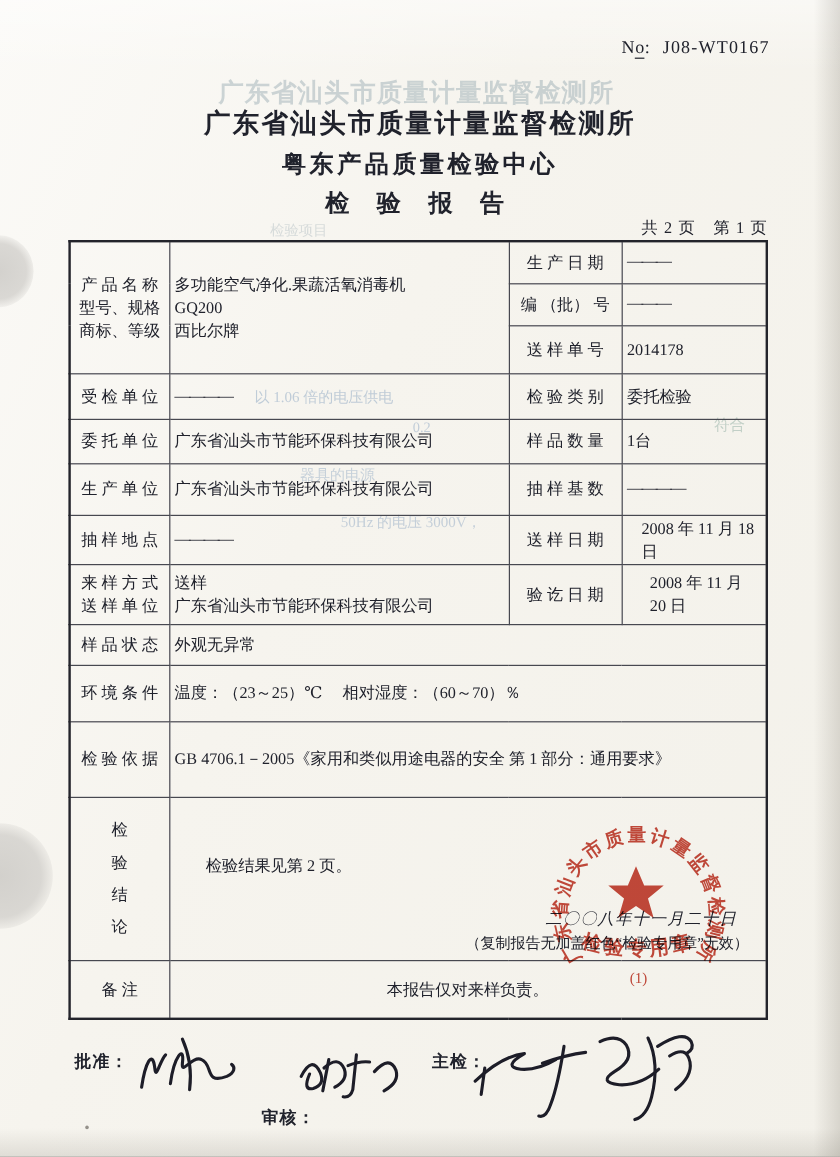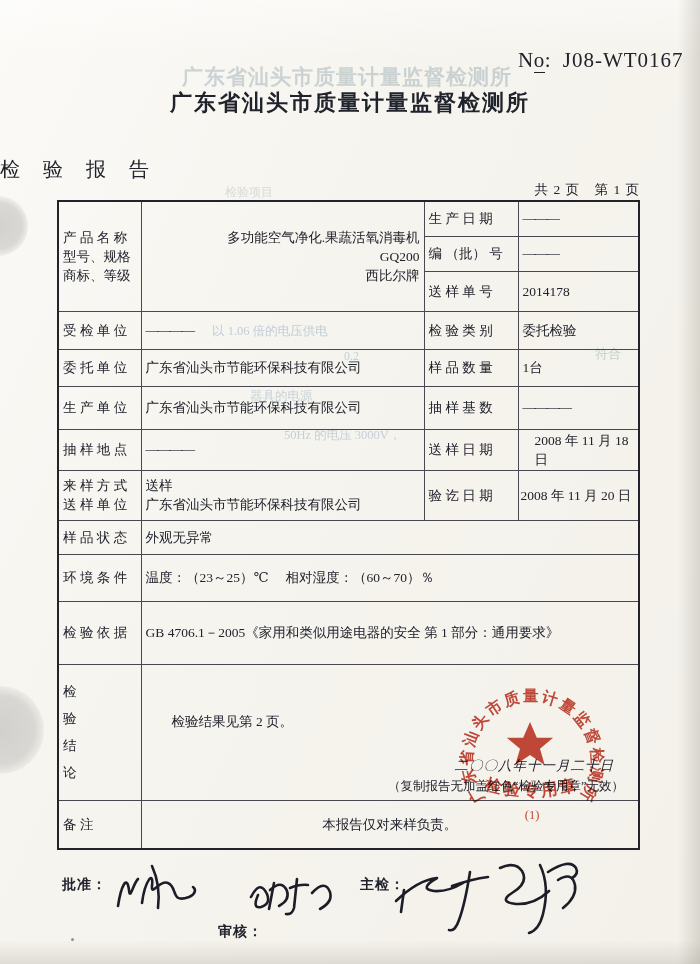--- a/index.html
+++ b/index.html
@@ -26,39 +26,39 @@
   .ghost{position:absolute;white-space:nowrap;filter:blur(.5px);pointer-events:none;}
   .ghost-top{left:182px;top:63px;font-size:21px;font-weight:bold;letter-spacing:1px;color:rgba(128,152,162,.38);}
   .ghost-hdr{left:225px;top:184px;font-size:12px;color:rgba(140,160,170,.30);text-align:center;}
   .ghost-a{left:212px;top:323px;font-size:12.5px;color:rgba(115,148,184,.42);}
   .ghost-b{left:284px;top:427px;font-size:12.5px;color:rgba(115,148,184,.38);}
   .ghost-c{left:266px;top:451px;font-size:12.5px;color:rgba(115,148,184,.38);}
   .ghost-d{left:250px;top:388px;font-size:12.5px;color:rgba(115,148,184,.36);}
   .ghost-e{left:344px;top:349px;font-size:12px;color:rgba(115,148,184,.40);}
   .ghost-f{left:595px;top:345px;font-size:13px;color:rgba(125,160,148,.42);}
 
-  .no-line{position:absolute;left:518px;top:48px;font-size:21px;letter-spacing:.5px;}
+  .no-line{position:absolute;left:518px;top:32px;font-size:15px;letter-spacing:.5px;}
   .no-line .u{border-bottom:1.5px solid #20222c;padding-bottom:0px;}
   .no-line .num{margin-left:6px;letter-spacing:1px;}
 
   .t1{position:absolute;left:0;top:88px;width:100%;text-align:center;font-size:22px;font-weight:bold;letter-spacing:2px;}
   .t2{position:absolute;left:0;top:123px;width:100%;text-align:center;font-size:20px;font-weight:bold;letter-spacing:3px;}
-  .t3{position:absolute;left:0;top:156px;width:100%;text-align:left;font-size:20px;font-weight:normal;letter-spacing:9px;}
+  .t3{position:absolute;left:0;top:156px;width:100%;text-align:center;font-size:20px;font-weight:bold;letter-spacing:9px;}
   .pginfo{position:absolute;right:60px;top:181px;font-size:13.5px;letter-spacing:1px;}
 
   table.rpt{
     position:absolute;left:57px;top:200px;
     width:581px;border-collapse:collapse;table-layout:fixed;
     border:2.5px solid #23242b;
     font-size:13.5px;
   }
   table.rpt td{border:1px solid #474850;vertical-align:middle;padding:1px 4px;overflow:hidden;}
-  td.lbl{text-align:left;white-space:pre-line;line-height:19px;}
+  td.lbl{text-align:center;white-space:pre-line;line-height:19px;}
   td.val{padding-left:9px;white-space:pre-line;line-height:19px;}
-  td.vc{text-align:right;}
+  td.vc{text-align:left;}
   .dash{letter-spacing:-1.5px;position:relative;top:-1px;}
   td.concl-lbl{line-height:27px;}
   td.concl-body{position:relative;}
   .concl-text{position:absolute;left:30px;top:48px;font-size:13.5px;}
   .concl-date{position:absolute;right:24px;top:92px;font-size:13.5px;letter-spacing:1px;font-style:italic;}
   .copy-note{position:absolute;right:14px;top:113px;font-size:12.5px;}
   td.remark-val{text-align:center;padding-right:120px;}
 
   .footer-lbl{position:absolute;font-size:14px;font-weight:bold;letter-spacing:1px;}
   .f-approve{left:62px;top:876px;}
@@ -85,20 +85,21 @@
   <div class="ghost ghost-d">器具的电源</div>
   <div class="ghost ghost-e">0.2</div>
   <div class="ghost ghost-f">符合</div>
 
   <div class="no-line">
     <span><span>N</span><span class="u">o</span><span>:</span></span>
     <span class="num">J08-WT0167</span>
   </div>
 
   <div class="t1">广东省汕头市质量计量监督检测所</div>
+  <div class="t2">粤东产品质量检验中心</div>
   <div class="t3">检 验 报 告</div>
   <div class="pginfo">共 2 页　第 1 页</div>
 
   <table class="rpt">
     <colgroup>
         <col style="width:83px">
         <col style="width:283px">
         <col style="width:94px">
         <col style="width:121px">
       </colgroup>
@@ -144,21 +145,21 @@
       <td class="val"><span class="dash">————</span></td>
       <td class="lbl">送 样 日 期</td>
       <td class="val" style="padding-left:16px">2008 年 11 月 18 日</td>
     </tr>
     <tr style="height:50px">
       <td class="lbl">来 样 方 式
 送 样 单 位</td>
       <td class="val">送样
 广东省汕头市节能环保科技有限公司</td>
       <td class="lbl">验 讫 日 期</td>
-      <td class="val" style="padding-left:2px">2008 年 11 月 20 日</td>
+      <td class="val" style="padding-left:23px">2008 年 11 月 20 日</td>
     </tr>
     <tr style="height:34px">
       <td class="lbl">样 品 状 态</td>
       <td class="val" colspan="3">外观无异常</td>
     </tr>
     <tr style="height:47px">
       <td class="lbl">环 境 条 件</td>
       <td class="val" colspan="3">温度：（23～25）℃　 相对湿度：（60～70）％</td>
     </tr>
     <tr style="height:63px">

